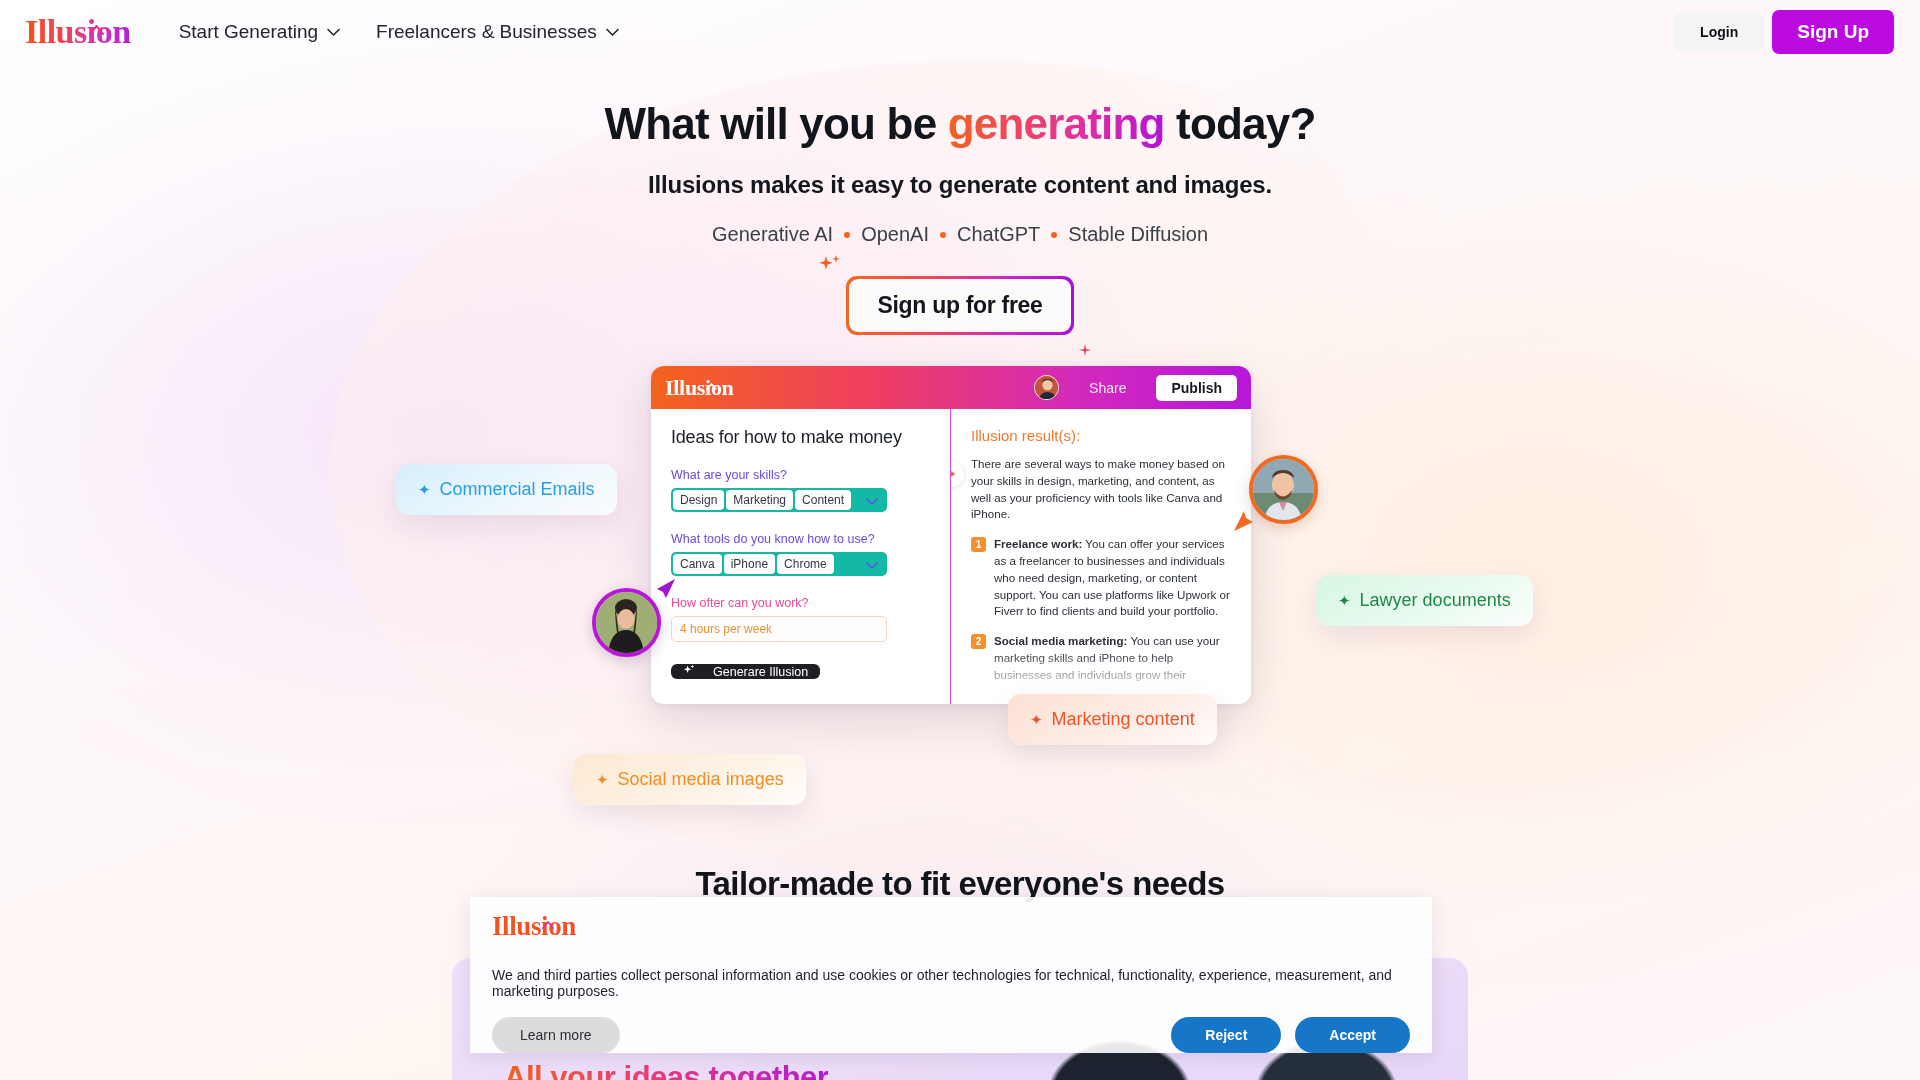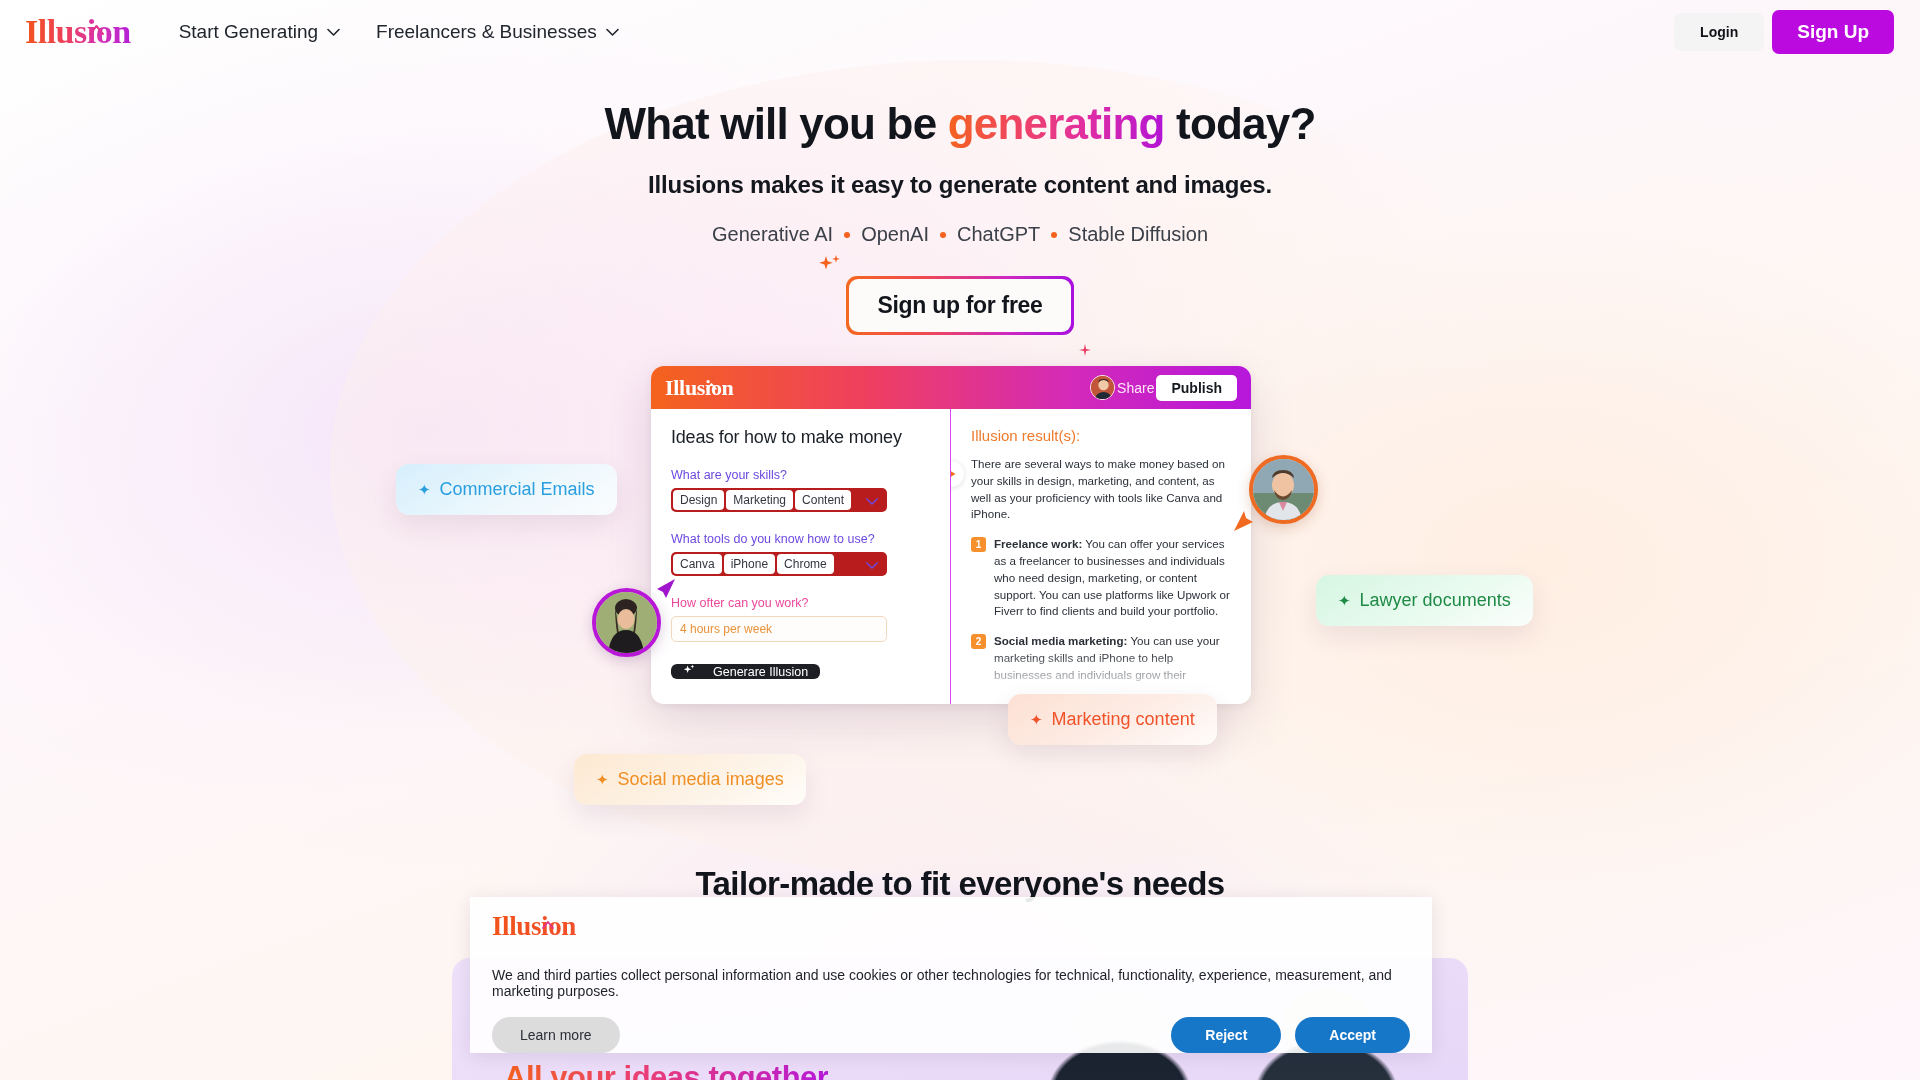--- a/index.html
+++ b/index.html
@@ -107,38 +107,38 @@
   }
   .mock-bar {
     height: 43px; display: flex; align-items: center; padding: 0 14px;
     background: linear-gradient(90deg, #f4631d 0%, #ef3f5f 36%, #d42ab9 70%, #b617da 100%);
   }
   .mock-logo {
     font-family: "Liberation Serif", serif; font-size: 22px; font-weight: 700;
     color: #ffffff; position: relative; letter-spacing: -0.3px;
   }
   .mock-logo .logo-hat { left: 41px; top: -5px; width: 11px; height: 7px; }
-  .mock-bar-right { margin-left: auto; display: flex; align-items: center; gap: 2px; }
+  .mock-bar-right { margin-left: auto; display: flex; align-items: center; gap: 30px; }
   .mock-avatar {
     width: 25px; height: 25px; border-radius: 50%; overflow: hidden;
     border: 1.5px solid #ffffff; position: relative; background: #c9593a;
   }
   .mock-share { font-size: 14px; color: #ffe6f7; cursor: pointer; }
   .mock-publish {
     background: #ffffff; color: #16191f; font-size: 14px; font-weight: 600;
     padding: 5px 15px; border-radius: 5px; cursor: pointer;
   }
   .mock-body { display: flex; height: 295px; position: relative; }
   .mock-left { width: 300px; padding: 18px 20px 0 20px; border-right: 1px solid #d946ef; }
   .mock-title { font-size: 18px; color: #1c2128; letter-spacing: -0.2px; }
   .field { margin-top: 20px; }
   .f-label { font-size: 12.5px; color: #6b49e0; margin-bottom: 6px; }
   .f-label.orange { color: #ec4899; }
   .tagrow {
-    display: flex; align-items: center; background: #b91c1c;
+    display: flex; align-items: center; background: #14b8a6;
     border-radius: 5px; padding: 2px; gap: 2px; width: 216px;
   }
   .tag {
     background: #ffffff; border-radius: 4px; padding: 3px 7px;
     font-size: 12px; color: #33373f;
   }
   .tagrow .caret { margin-left: auto; margin-right: 7px; }
   .f-input {
     width: 216px; background: #fffdfb; border: 1px solid #f2d9bd; border-radius: 5px;
     padding: 5px 8px; font-size: 12px; color: #e8923a;

